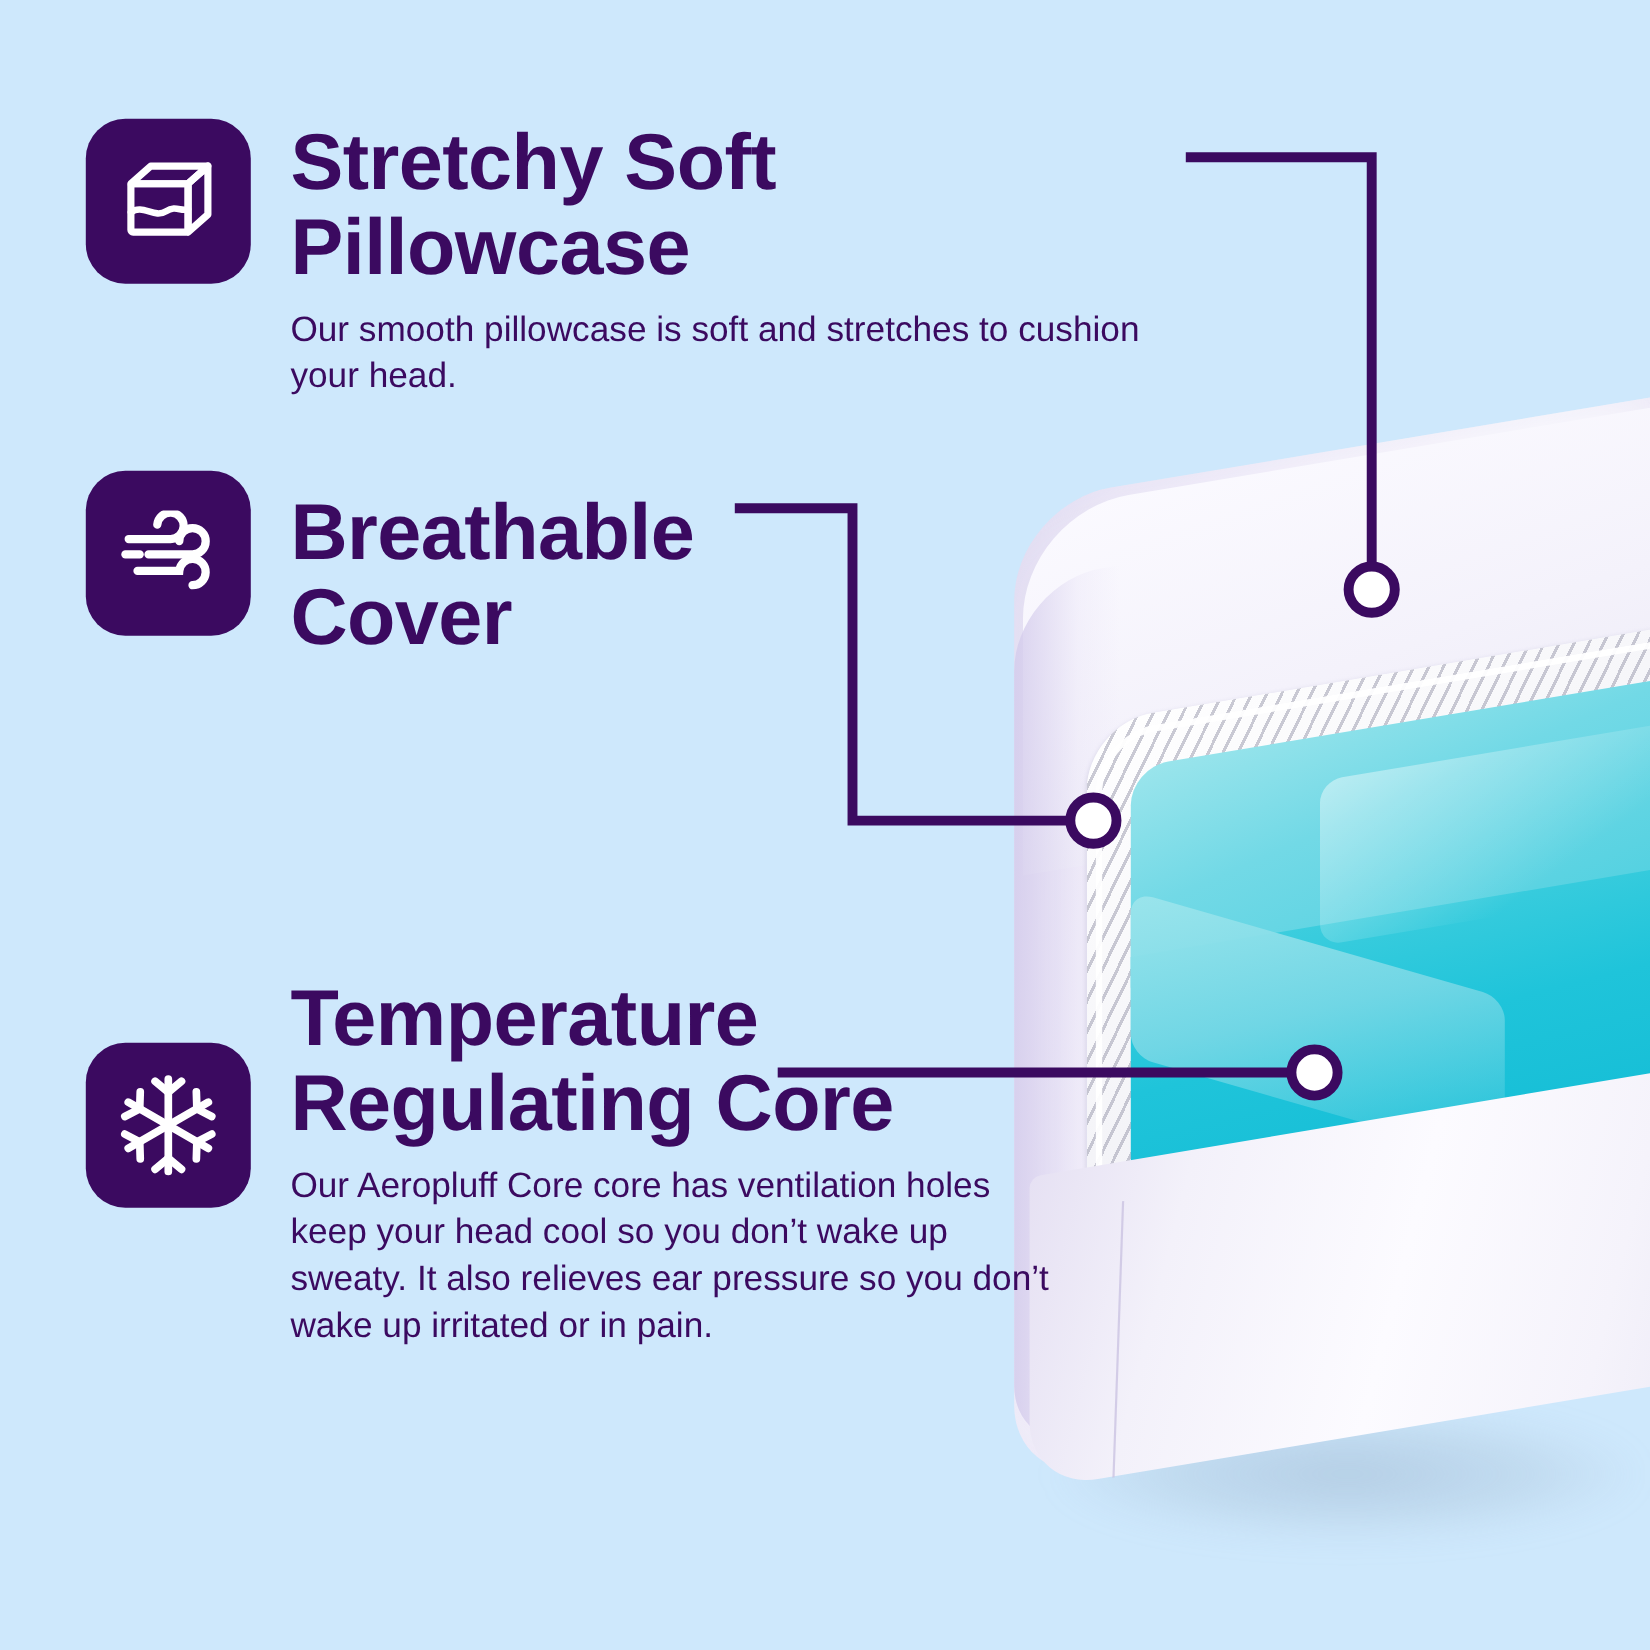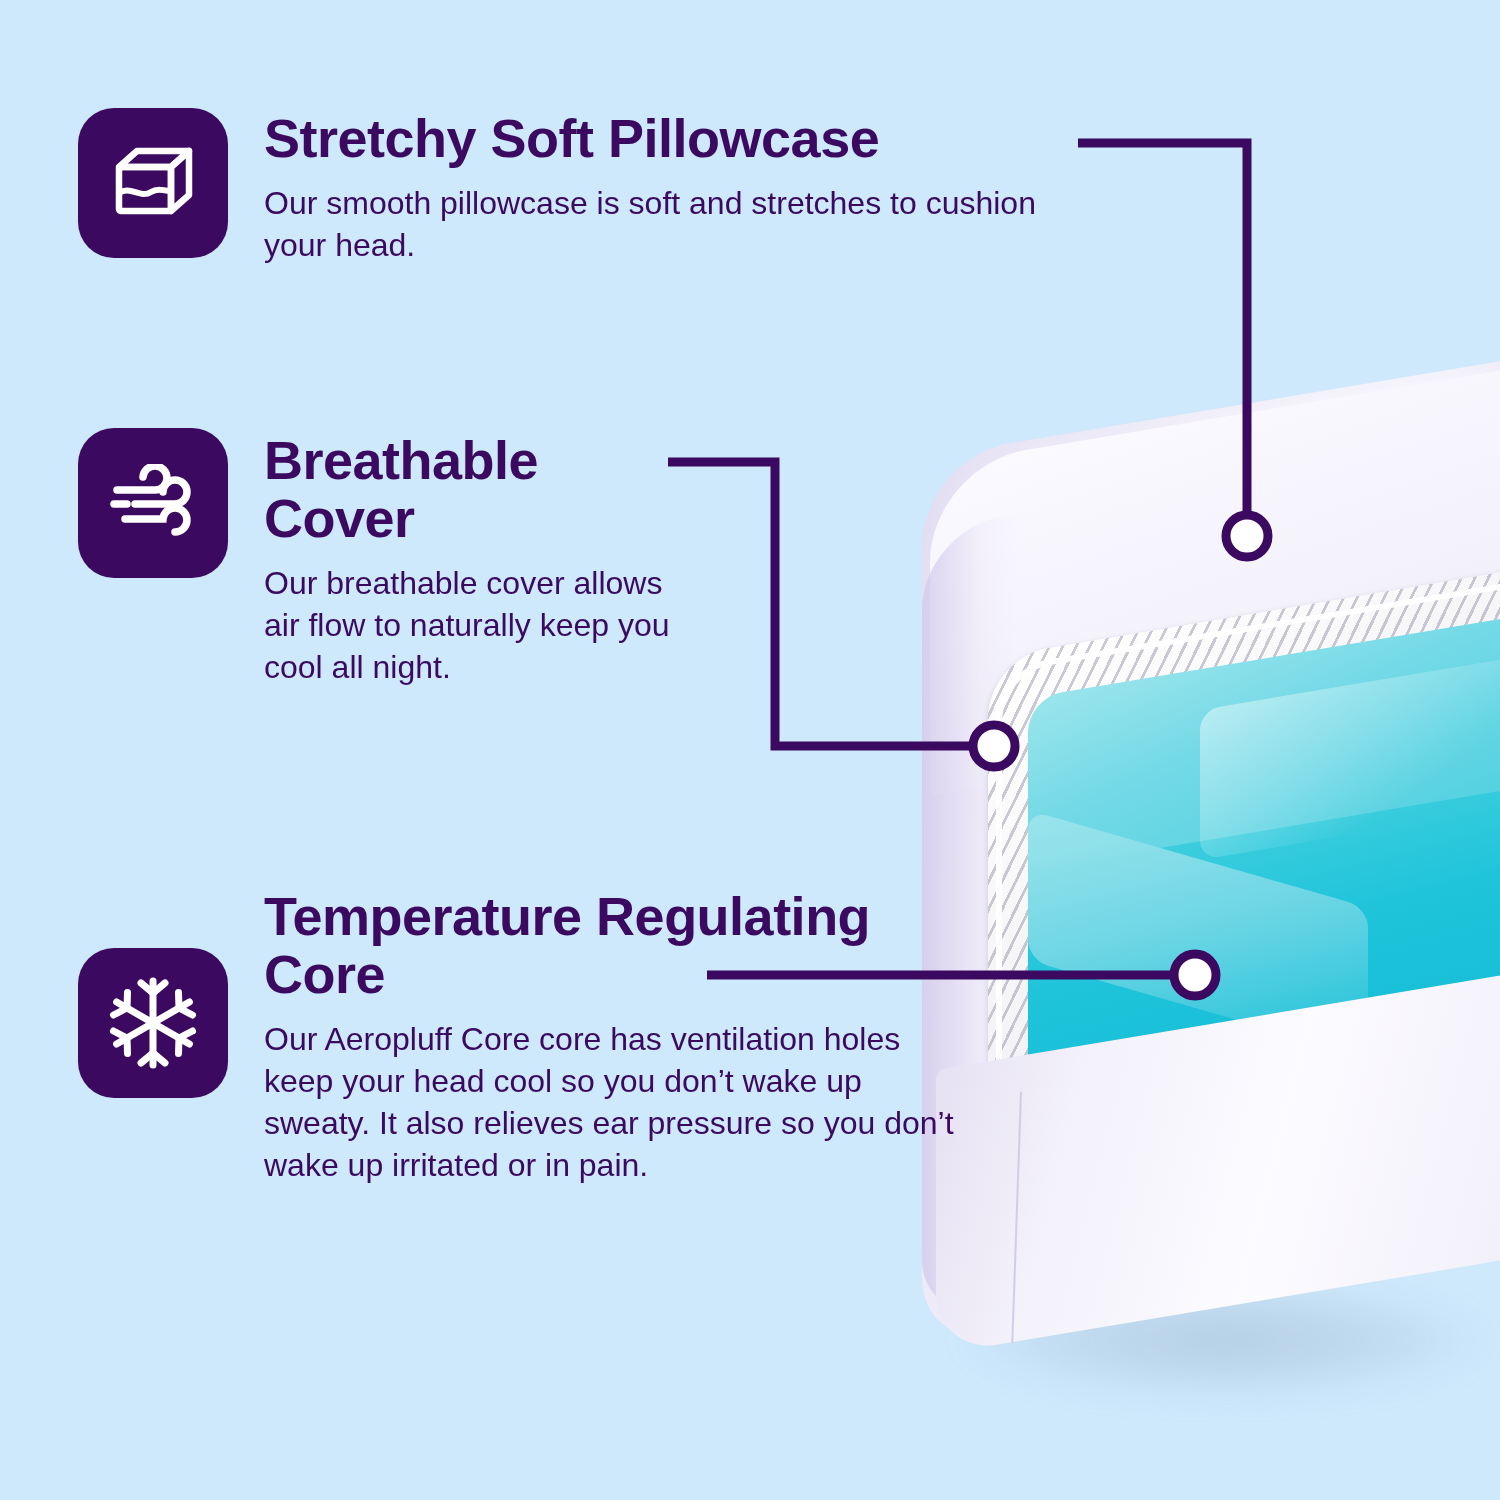--- a/index.html
+++ b/index.html
@@ -202,40 +202,40 @@
     align-items: center;
     justify-content: center;
   }
   .icon-box svg { display: block; }
 
   .feature-text { position: absolute; }
   .feature-title {
     margin: 0;
     color: #3b0a60;
     font-weight: 800;
-    font-size: 54px;
+    font-size: 72px;
     line-height: 1.07;
     letter-spacing: -0.5px;
     font-family: "Liberation Sans", sans-serif;
   }
   .feature-desc {
     margin: 14px 0 0 0;
     color: #3b0a60;
     font-weight: 400;
     font-size: 32px;
     line-height: 1.32;
     font-family: "Liberation Sans", sans-serif;
   }
 
   
   #feature-1 .icon-box { left: 78px;  top: 108px; }
   #feature-1 .feature-text { left: 264px; top: 110px; width: 810px; }
 
   #feature-2 .icon-box { left: 78px;  top: 428px; }
-  #feature-2 .feature-text { left: 264px; top: 432px; width: 420px; }
+  #feature-2 .feature-text { left: 264px; top: 446px; width: 420px; }
 
   #feature-3 .icon-box { left: 78px;  top: 948px; }
   #feature-3 .feature-text { left: 264px; top: 888px; width: 690px; }
 </style>
 </head>
 <body>
 
 <div id="stage">
 
   <div id="product">
@@ -296,21 +296,20 @@
           <path d="M9 40 H22" stroke="#ffffff" stroke-width="7.5" stroke-linecap="round"></path>
 
           <path d="M30 40 H70 a12 12 0 1 0 -12 -12" stroke="#ffffff" stroke-width="7.5" stroke-linecap="round" fill="none"></path>
 
           <path d="M20 55 H58 a12 12 0 1 1 12 13" stroke="#ffffff" stroke-width="7.5" stroke-linecap="round" fill="none"></path>
         </svg>
       </span>
     </div>
     <div class="feature-text">
       <h2 class="feature-title">Breathable Cover</h2>
-      <p class="feature-desc">Our breathable cover allows air flow to naturally keep you cool all night.</p>
     </div>
   </div>
 
   <div class="feature" id="feature-3">
     <div class="icon-box">
       <span>
         <svg width="92" height="96" viewBox="0 0 92 96" fill="none" stroke="#ffffff" stroke-width="7" stroke-linecap="round">
 
           <path d="M46 6 V90"></path>
           <path d="M46 18 L34 8"></path>

